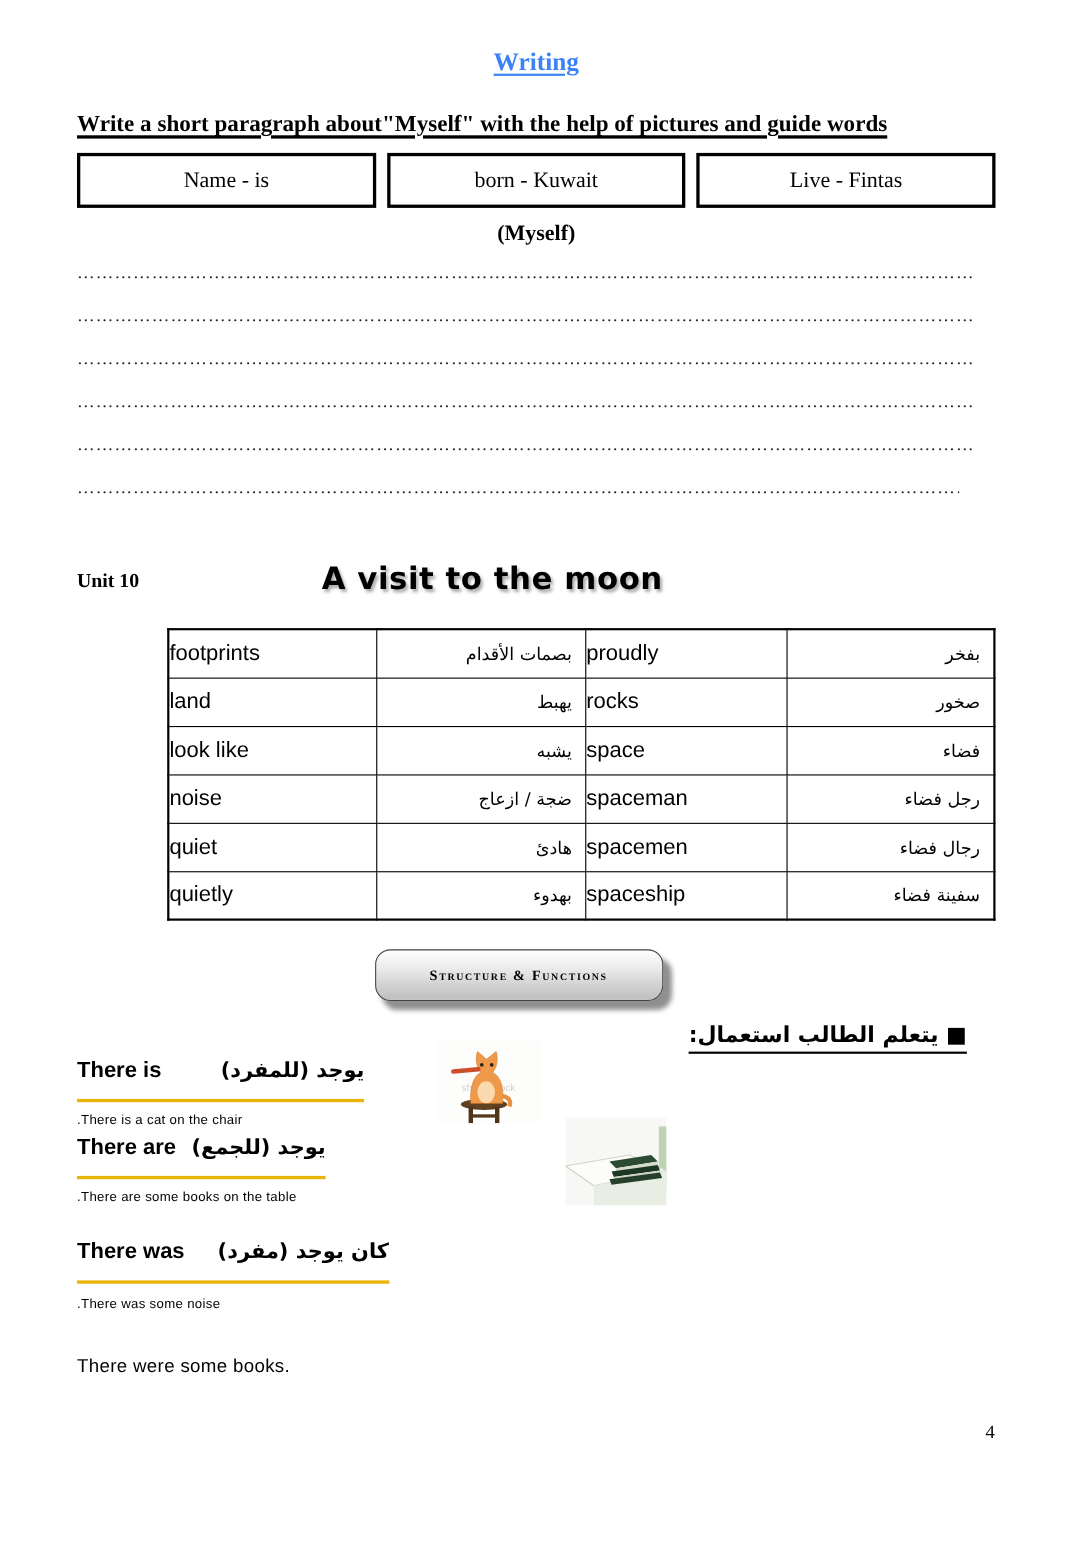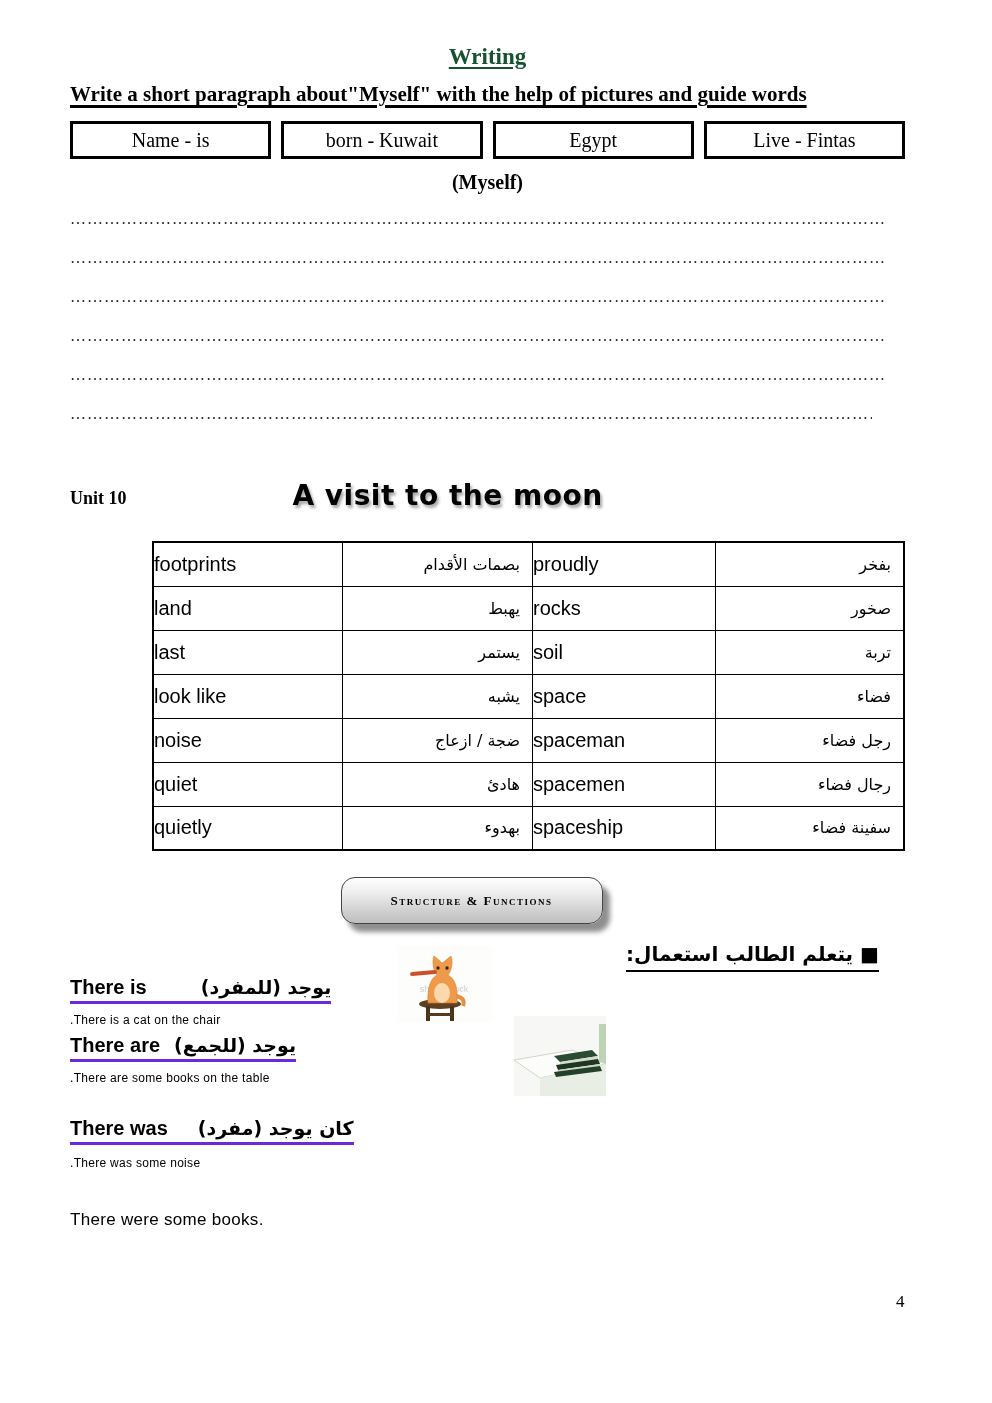--- a/index.html
+++ b/index.html
@@ -1,28 +1,28 @@
 <!DOCTYPE html>
 <html><head>
 <meta charset="utf-8">
 <style>
   * { margin:0; padding:0; box-sizing:border-box; }
   html,body { background:#ffffff; }
   body { font-family:"Liberation Serif", serif; color:#000; }
   .page { position:relative; width:992px; height:1403px; background:#fff; overflow:hidden;
           padding:44px 87px 0 70px; }
 
-  .w-title { text-align:center; font-size:23px; font-weight:bold; color:#14532d;
+  .w-title { text-align:center; font-size:23px; font-weight:bold; color:#3b82f6;
              text-decoration:underline; text-decoration-thickness:2px; text-underline-offset:3px;
-             margin-bottom:12px; }
+             margin-bottom:30px; }
   .instruction { font-size:21px; font-weight:bold; text-decoration:underline;
                  text-decoration-thickness:2.5px; text-underline-offset:4px; white-space:nowrap; }
 
   .guide-row { display:flex; gap:10px; margin-top:14px; }
-  .guide-box { flex:1; border:3px solid #000; height:38px; display:flex; align-items:center;
+  .guide-box { flex:1; border:3px solid #000; height:50px; display:flex; align-items:center;
                justify-content:center; font-size:20px; background:#fff; }
 
   .myself { text-align:center; font-weight:bold; font-size:20px; margin-top:12px; }
 
   .lines { margin-top:5px; }
   .dline { height:39px; line-height:39px; font-size:16px; letter-spacing:1px; color:#222;
            white-space:nowrap; overflow:hidden; width:100%; }
   .dline.short { width:96%; }
 
   .unit-row { position:relative; margin-top:46px; text-align:center; height:42px; }
@@ -43,21 +43,21 @@
                background:linear-gradient(180deg,#ffffff 0%,#ececec 35%,#d2d2d2 70%,#bfbfbf 100%);
                box-shadow:7px 8px 5px #8f8f8f;
                display:flex; align-items:center; justify-content:center;
                font-variant:small-caps; font-weight:bold; font-size:13px; letter-spacing:1.5px; }
 
   .learn { direction:rtl; margin-top:18px; padding-right:26px; }
   .learn .u { font-family:"DejaVu Sans", sans-serif; font-weight:bold; font-size:20px;
               border-bottom:2px solid #000; padding-bottom:4px; }
 
   .grammar { margin-top:10px; font-family:"Liberation Sans", sans-serif; }
-  .gh { display:inline-block; border-bottom:3px solid #6d28d9; padding-bottom:2px; }
+  .gh { display:inline-block; border-bottom:3px solid #eab308; padding-bottom:14px; }
   .gh-en { font-weight:bold; font-size:20px; }
   .gh-ar { font-family:"DejaVu Sans", sans-serif; font-weight:bold; font-size:19px; }
   .sp  { display:inline-block; }
   .sp1 { width:54px; } .sp2 { width:14px; } .sp3 { width:30px; } .sp4 { width:22px; }
   .gex { font-size:12px; letter-spacing:0.3px; }
   .m-h1 { margin-top:6px; } .m-x1 { margin-top:9px; }
   .m-h2 { margin-top:7px; } .m-x2 { margin-top:9px; }
   .m-h3 { margin-top:32px; } .m-x3 { margin-top:11px; }
   .m-h4 { margin-top:8px; }
   .closing { margin-top:40px; font-size:17px; letter-spacing:0.3px;
@@ -73,21 +73,20 @@
 
 <div class="page">
 
   <div class="w-title">Writing</div>
 
   <div class="instruction">Write a short paragraph about"Myself" with the help of pictures and guide words</div>
 
   <div class="guide-row">
     <div class="guide-box">Name - is</div>
     <div class="guide-box">born - Kuwait</div>
-    <div class="guide-box">Egypt</div>
     <div class="guide-box">Live - Fintas</div>
   </div>
 
   <div class="myself">(Myself)</div>
 
   <div class="lines">
     <div class="dline">………………………………………………………………………………………………………………………………</div>
     <div class="dline">………………………………………………………………………………………………………………………………</div>
     <div class="dline">………………………………………………………………………………………………………………………………</div>
     <div class="dline">………………………………………………………………………………………………………………………………</div>
@@ -112,26 +111,20 @@
         <td class="en">footprints</td>
         <td class="ar" dir="rtl">بصمات الأقدام</td>
         <td class="en">proudly</td>
         <td class="ar" dir="rtl">بفخر</td>
       </tr>
       <tr>
         <td class="en">land</td>
         <td class="ar" dir="rtl">يهبط</td>
         <td class="en">rocks</td>
         <td class="ar" dir="rtl">صخور</td>
-      </tr>
-      <tr>
-        <td class="en">last</td>
-        <td class="ar" dir="rtl">يستمر</td>
-        <td class="en">soil</td>
-        <td class="ar" dir="rtl">تربة</td>
       </tr>
       <tr>
         <td class="en">look like</td>
         <td class="ar" dir="rtl">يشبه</td>
         <td class="en">space</td>
         <td class="ar" dir="rtl">فضاء</td>
       </tr>
       <tr>
         <td class="en">noise</td>
         <td class="ar" dir="rtl">ضجة / ازعاج</td>

